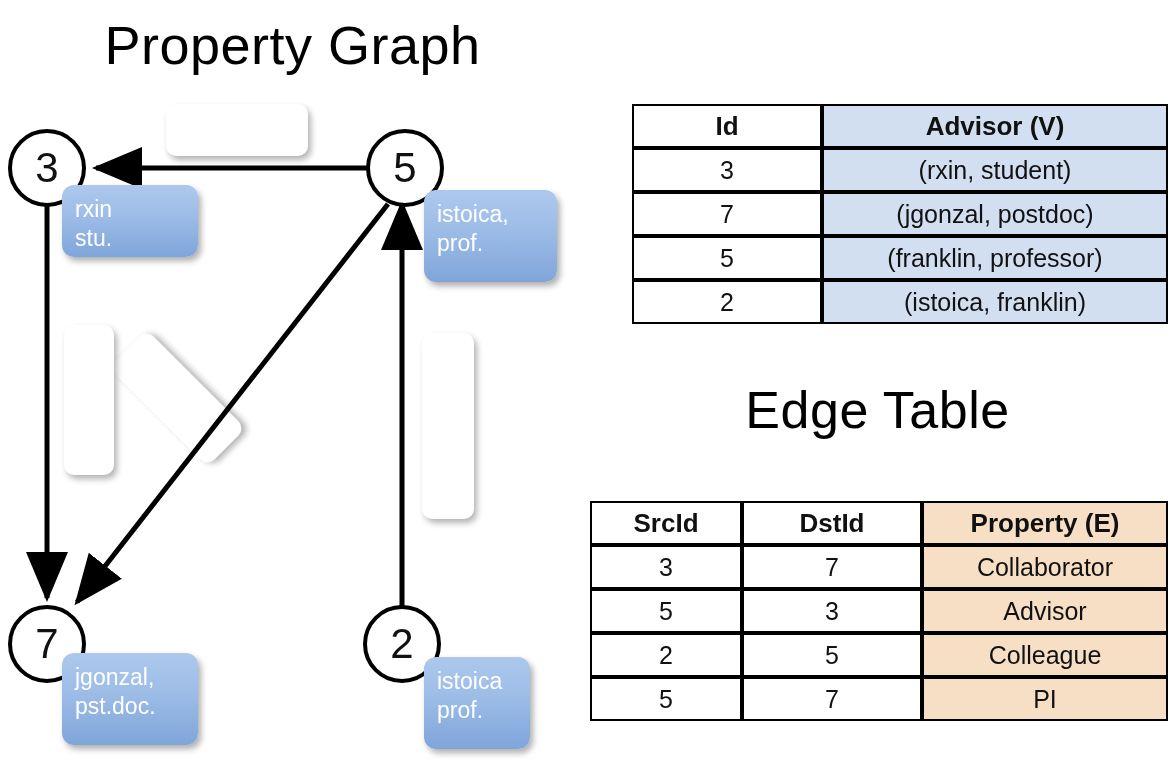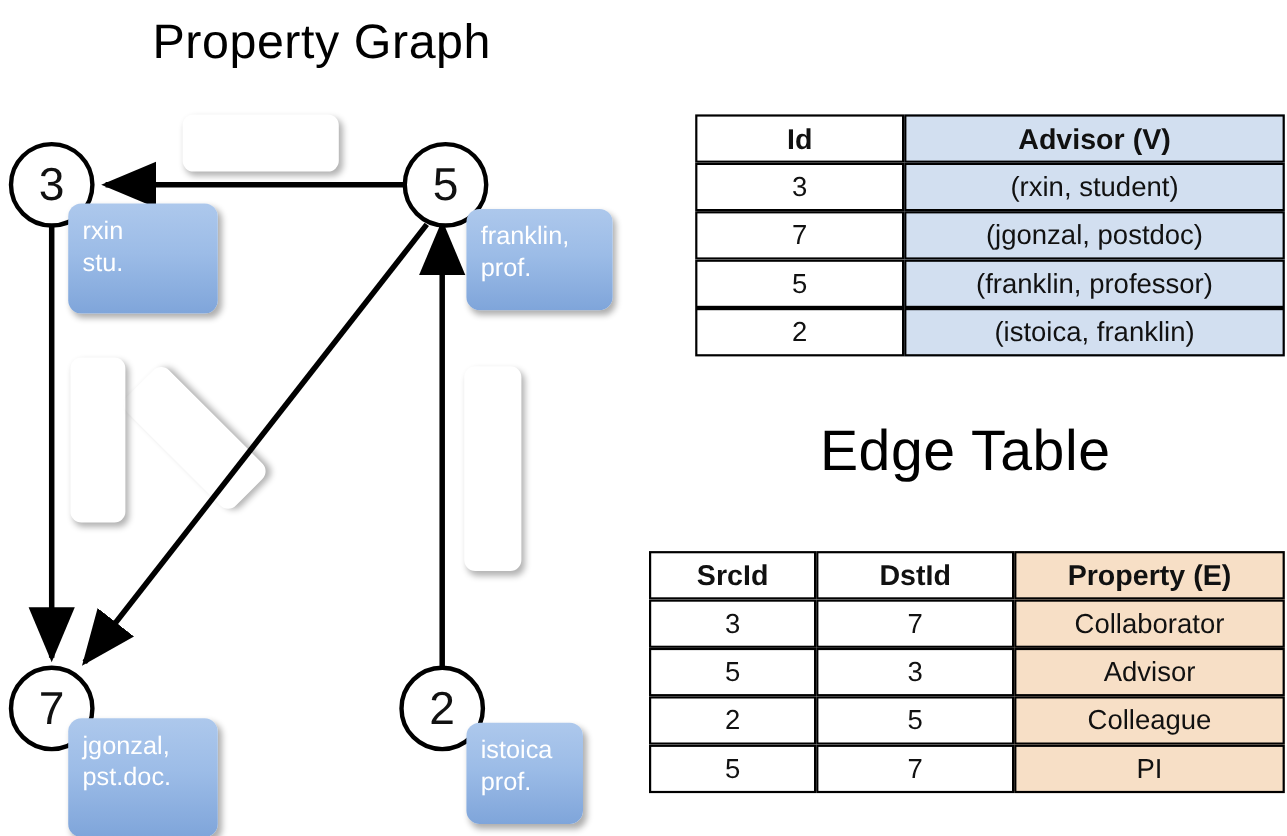--- a/index.html
+++ b/index.html
@@ -14,21 +14,21 @@
 
   
   .title{
     position:absolute;
     font-family:"Liberation Sans", sans-serif;
     font-weight:300;
     color:#000000;
     white-space:nowrap;
     letter-spacing:0.5px;
   }
-  #pg-title{left:0;top:14px;width:585px;text-align:center;font-size:44px;}
+  #pg-title{left:0;top:14px;width:585px;text-align:center;font-size:54px;}
   #vt-title{left:585px;top:12px;width:585px;text-align:center;font-size:52px;}
   #et-title{left:585px;top:380px;width:585px;text-align:center;font-size:52px;}
 
   
   #graph-canvas{position:absolute;left:0;top:80px;width:585px;height:680px;}
 
   .vertex{
     position:absolute;
     width:78px;height:78px;
     border-radius:50%;
@@ -135,29 +135,29 @@
     <div class="vertex" style="left:366px;top:49px;">
       <span>5</span>
     </div>
     <div class="vertex" style="left:8px;top:525px;">
       <span>7</span>
     </div>
     <div class="vertex" style="left:363px;top:525px;">
       <span>2</span>
     </div>
 
-    <div class="propbox" style="left:62px;top:105px;width:136px;height:100px;">
+    <div class="propbox" style="left:62px;top:105px;width:136px;height:72px;">
       <div>rxin</div>
       <div>stu.</div>
     </div>
     <div class="propbox" style="left:424px;top:110px;width:133px;height:92px;">
-      <div>franklin,</div>
+      <div>istoica,</div>
       <div>prof.</div>
     </div>
-    <div class="propbox" style="left:62px;top:573px;width:136px;height:108px;">
+    <div class="propbox" style="left:62px;top:573px;width:136px;height:92px;">
       <div>jgonzal,</div>
       <div>pst.doc.</div>
     </div>
     <div class="propbox" style="left:424px;top:577px;width:106px;height:92px;">
       <div>istoica</div>
       <div>prof.</div>
     </div>
 
     <div class="edgelabel" style="left:166px;top:24px;width:142px;height:52px;">
       <span>Advisor</span>

